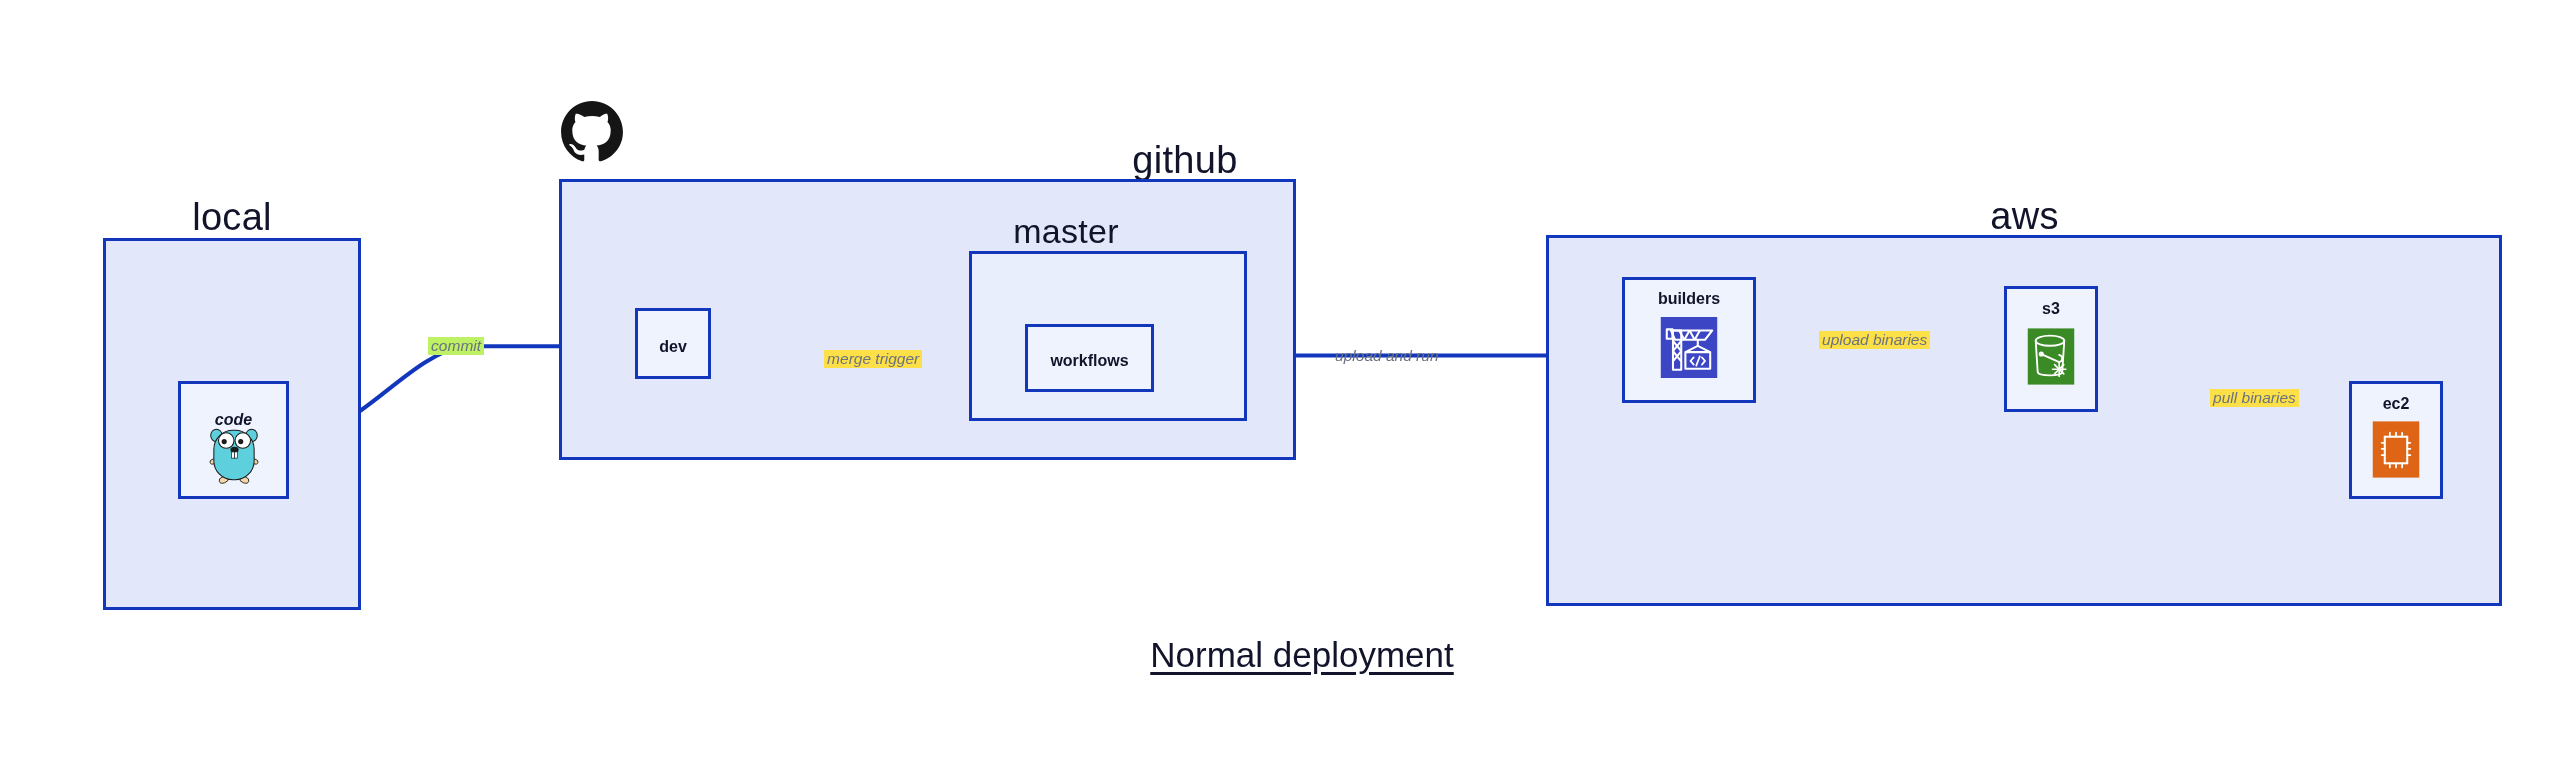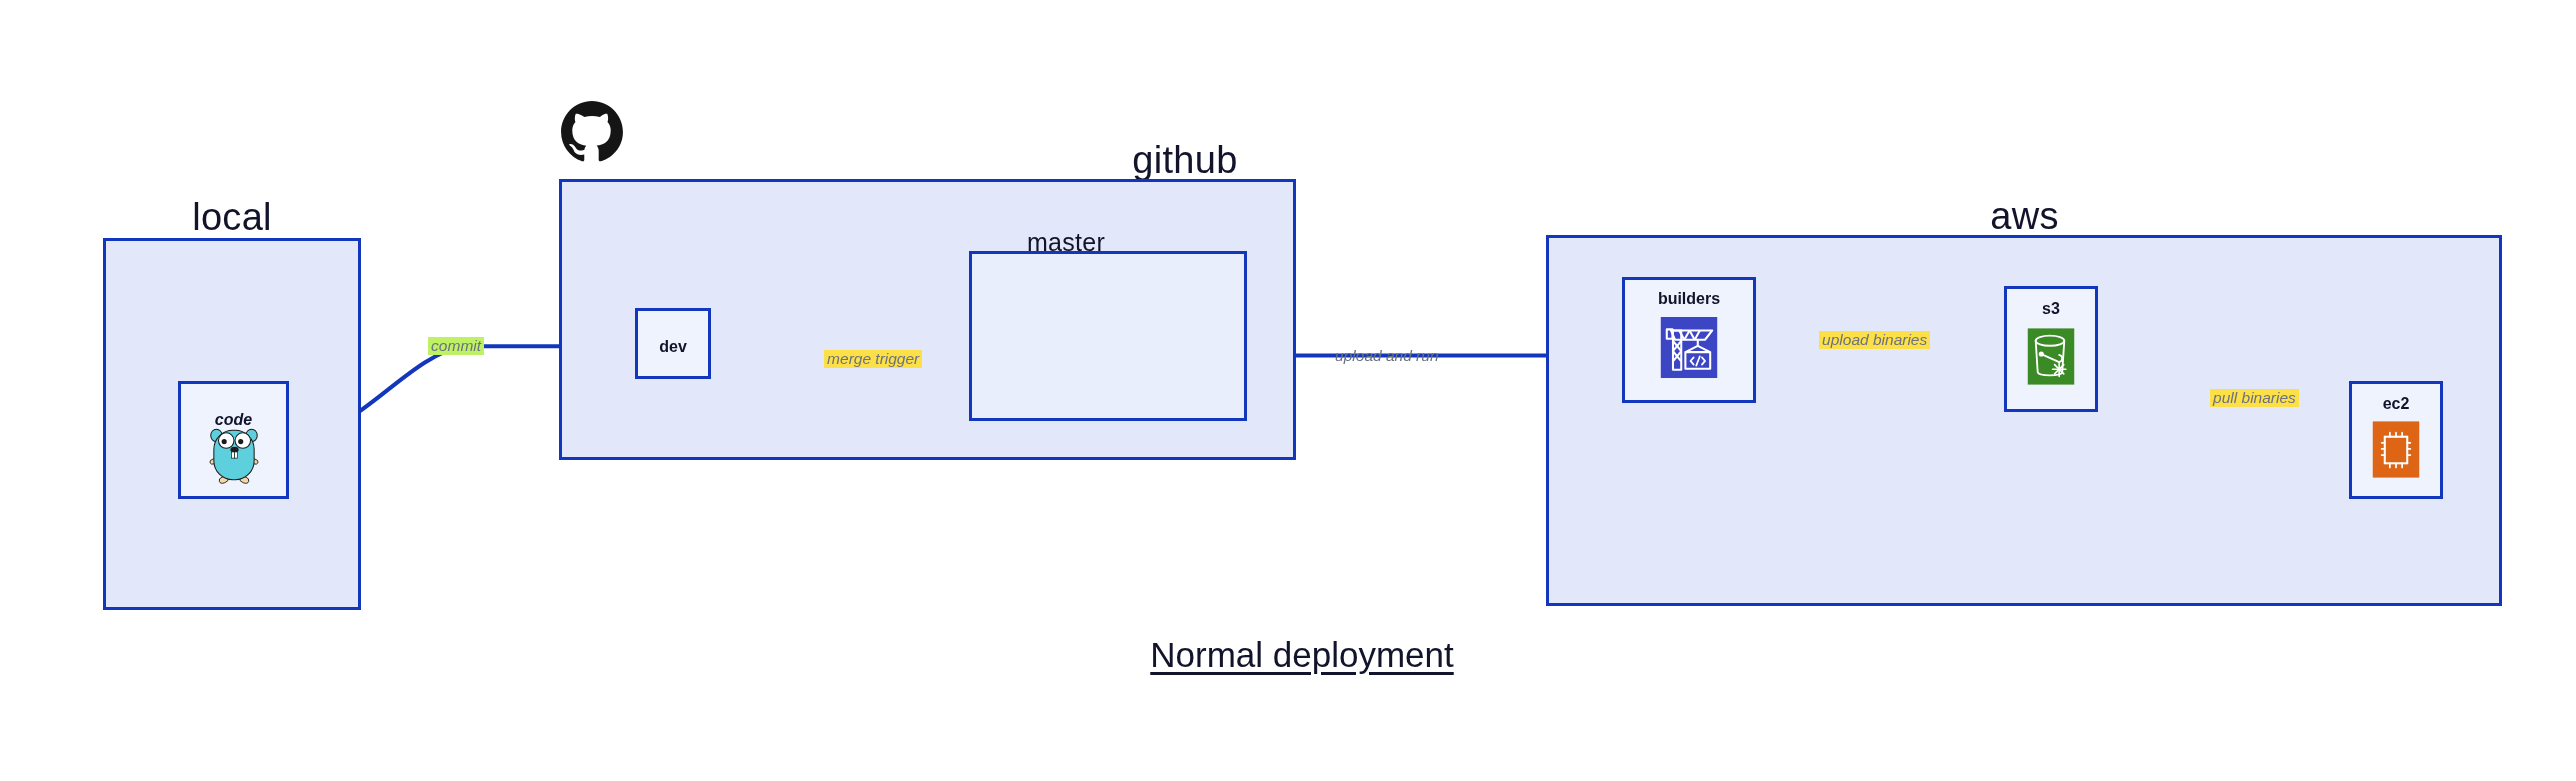--- a/index.html
+++ b/index.html
@@ -176,29 +176,32 @@
         2.2 1.9 4.1 5.5 4.1 11.1 0 8-.07 14.5-.07 16.5 0 1.6 1.1 3.5 4.2 2.9C106.8 113 124 90.5 124 64
         124 30.9 97.1 4 64 4z"></path>
     </svg>
   </div>
 
   <div class="group-label" style="left:1082px; top:139px; width:206px;">github</div>
 
   <div class="group-box" style="left:559px; top:179px; width:737px; height:281px;">
   </div>
 
-  <div class="group-label" style="left:963px; top:228px; width:206px; font-size:25px;">master</div>
+  <div class="group-label" style="left:963px; top:212px; width:206px; font-size:34px;">master</div>
 
   <div class="sub-box" style="left:969px; top:251px; width:278px; height:170px;">
   </div>
 
   <div class="node" style="left:635px; top:308px; width:76px; height:71px;">
     <div class="node-label" style="top:27px;text-align:center;">dev</div>
   </div>
 
+  <div class="node" style="left:1025px; top:324px; width:129px; height:68px;">
+    <div class="node-label" style="top:25px;">workflows</div>
+  </div>
 
   <div class="edge-label on-group" style="left:824px; top:350px;">merge trigger</div>
 
   <div class="edge-label plain" style="left:1332px; top:347px;">upload and run</div>
 
   <div class="group-label" style="left:1906px; top:195px; width:237px;">aws</div>
 
   <div class="group-box" style="left:1546px; top:235px; width:956px; height:371px;">
   </div>
 

